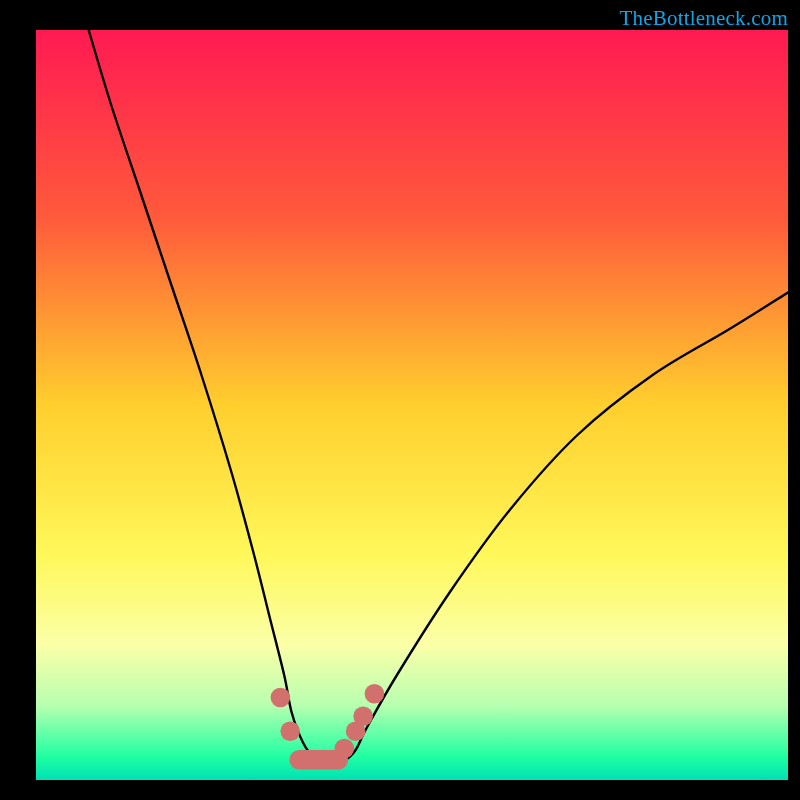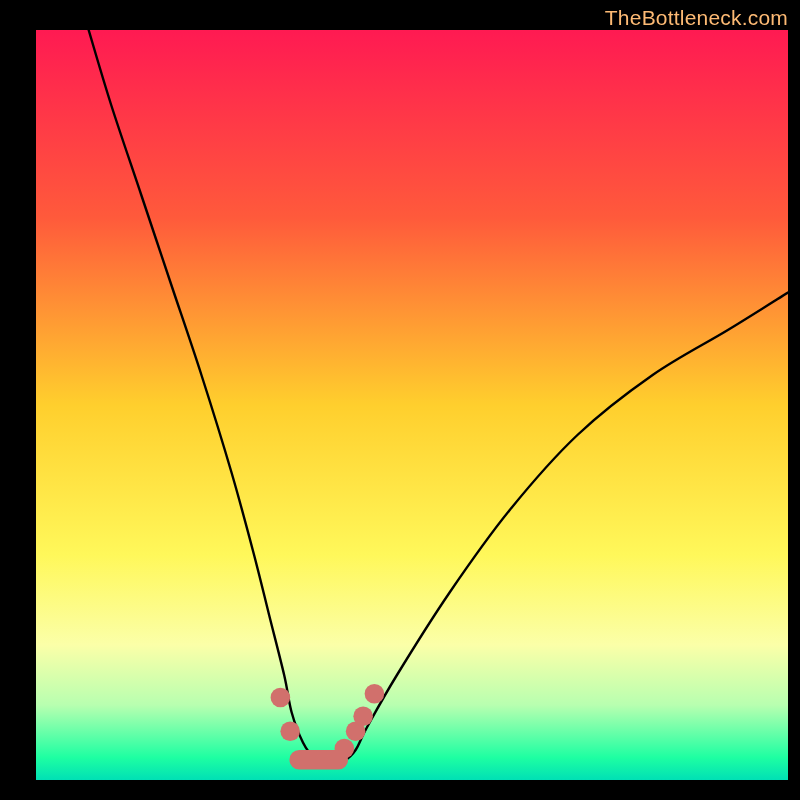--- a/index.html
+++ b/index.html
@@ -16,24 +16,25 @@
     top: 0;
     left: 0;
     width: 800px;
     height: 800px;
     background: #000;
   }
   .watermark {
     position: absolute;
     top: 6px;
     right: 12px;
-    color: #fdba74;
+    color: #0ea5e9;
     font-size: 21px;
     letter-spacing: 0.2px;
     z-index: 50;
+    font-family: Liberation Serif, serif;
   }
   svg {
     display: block;
   }
 </style>
 </head>
 <body>
 
 <div class="frame">
   <div class="watermark">TheBottleneck.com</div>

